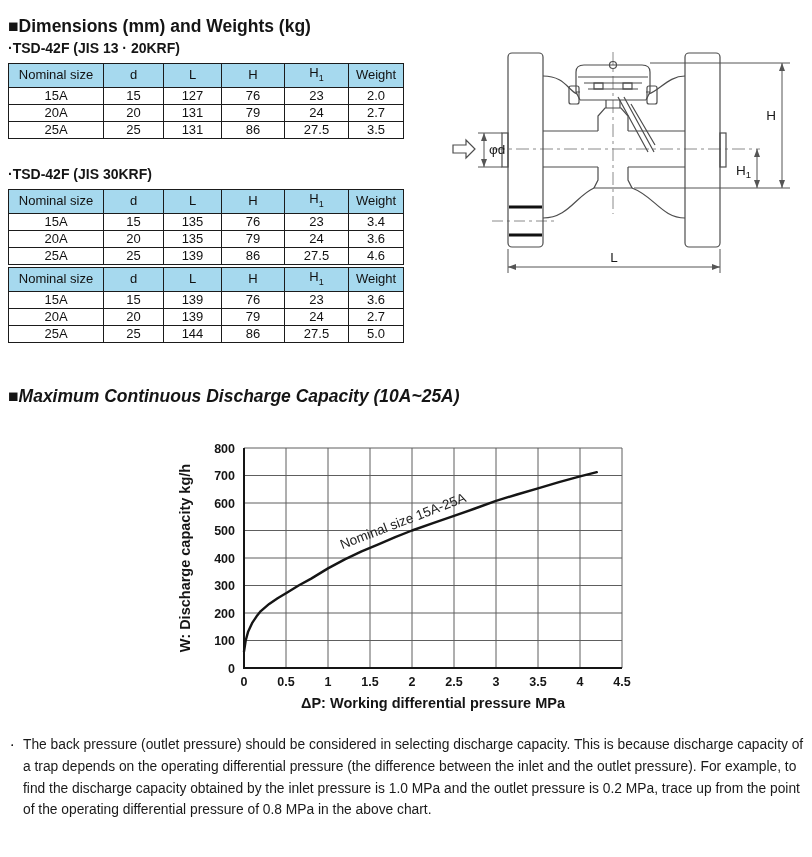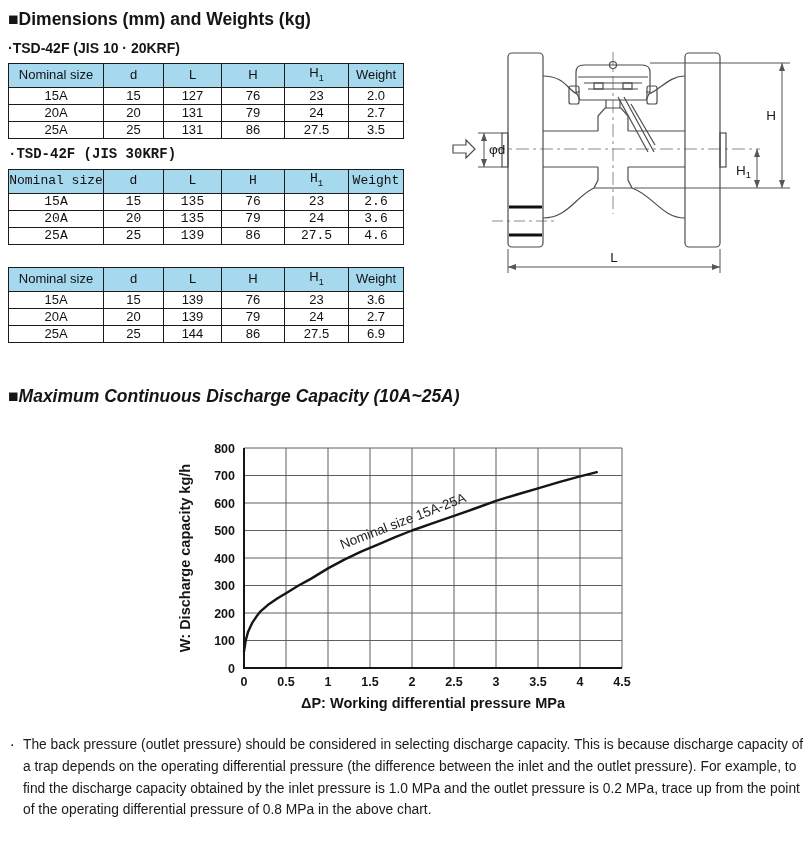--- a/index.html
+++ b/index.html
@@ -1,24 +1,24 @@
 <!DOCTYPE html>
 <html style="--header-bg: #a6d9ee;"><head>
 <meta charset="utf-8">
 <style>
   html,body{margin:0;padding:0;background:#fff;}
   .page{position:relative;width:812px;height:857px;background:#fff;overflow:hidden;
         font-family:"Liberation Sans",sans-serif;color:#111;}
   .sec-title{position:absolute;left:8px;margin:0;font-size:17.5px;font-weight:bold;
              letter-spacing:0;color:#151515;}
-  #sec1-title{top:9px;}
+  #sec1-title{top:16px;}
   #sec2-title{top:386px;font-style:italic;}
   .table-group{position:absolute;left:8px;width:398px;}
   #group-0{top:40px;}
-  #group-1{top:146px;font-family:Liberation Mono, monospace;}
+  #group-1{top:166px;}
   #group-2{top:267px;}
   .table-title{margin:0 0 7px 0;font-size:14px;font-weight:bold;color:#151515;}
   table.dim{border-collapse:collapse;table-layout:fixed;width:395px;
             font-size:13px;text-align:center;}
   table.dim th, table.dim td{border:1px solid #1b1b1b;padding:0;height:16px;line-height:16px;}
   table.dim th{background:var(--header-bg,#a6d9ee);font-weight:normal;height:18px;line-height:18px;margin-left:10px;}
   table.dim sub{font-size:9px;}
   #valve-drawing{position:absolute;left:448px;top:42px;}
   #valve-drawing text{font-size:13.5px;fill:#1a1a1a;}
   #chart-svg{position:absolute;left:168px;top:432px;}
@@ -30,21 +30,21 @@
   .note-bullet{position:absolute;left:0;top:0;}
 </style>
 </head>
 <body>
 
 <div class="page">
 
   <h2 class="sec-title" id="sec1-title">■Dimensions (mm) and Weights (kg)</h2>
 
   <section class="table-group" id="group-0">
-    <h3 class="table-title">·TSD-42F (JIS 10 · 20KRF)</h3>
+    <h3 class="table-title">·TSD-42F (JIS 13 · 20KRF)</h3>
     <table class="dim">
         <colgroup>
           <col style="width: 95px;">
           <col style="width: 60px;">
           <col style="width: 58px;">
           <col style="width: 63px;">
           <col style="width: 64px;">
           <col style="width: 55px;">
         </colgroup>
         <thead>
@@ -107,21 +107,21 @@
             <th>Weight</th>
           </tr>
         </thead>
         <tbody>
           <tr>
             <td>15A</td>
             <td>15</td>
             <td>135</td>
             <td>76</td>
             <td>23</td>
-            <td>2.6</td>
+            <td>3.4</td>
           </tr>
           <tr>
             <td>20A</td>
             <td>20</td>
             <td>135</td>
             <td>79</td>
             <td>24</td>
             <td>3.6</td>
           </tr>
           <tr>
@@ -172,21 +172,21 @@
             <td>79</td>
             <td>24</td>
             <td>2.7</td>
           </tr>
           <tr>
             <td>25A</td>
             <td>25</td>
             <td>144</td>
             <td>86</td>
             <td>27.5</td>
-            <td>6.9</td>
+            <td>5.0</td>
           </tr>
         </tbody>
       </table>
   </section>
 
   <svg id="valve-drawing" width="360" height="260" viewBox="0 0 360 260" fill="none" stroke="#4d4d4d" stroke-width="1.2">
 
     <path d="M44,107 H312" stroke="#8a8a8a" stroke-width="1" stroke-dasharray="13 4 3 4"></path>
     <path d="M165,10 V172" stroke="#8a8a8a" stroke-width="1" stroke-dasharray="13 4 3 4"></path>
     <path d="M44,179 H108" stroke="#8a8a8a" stroke-width="1" stroke-dasharray="11 4 3 4"></path>

